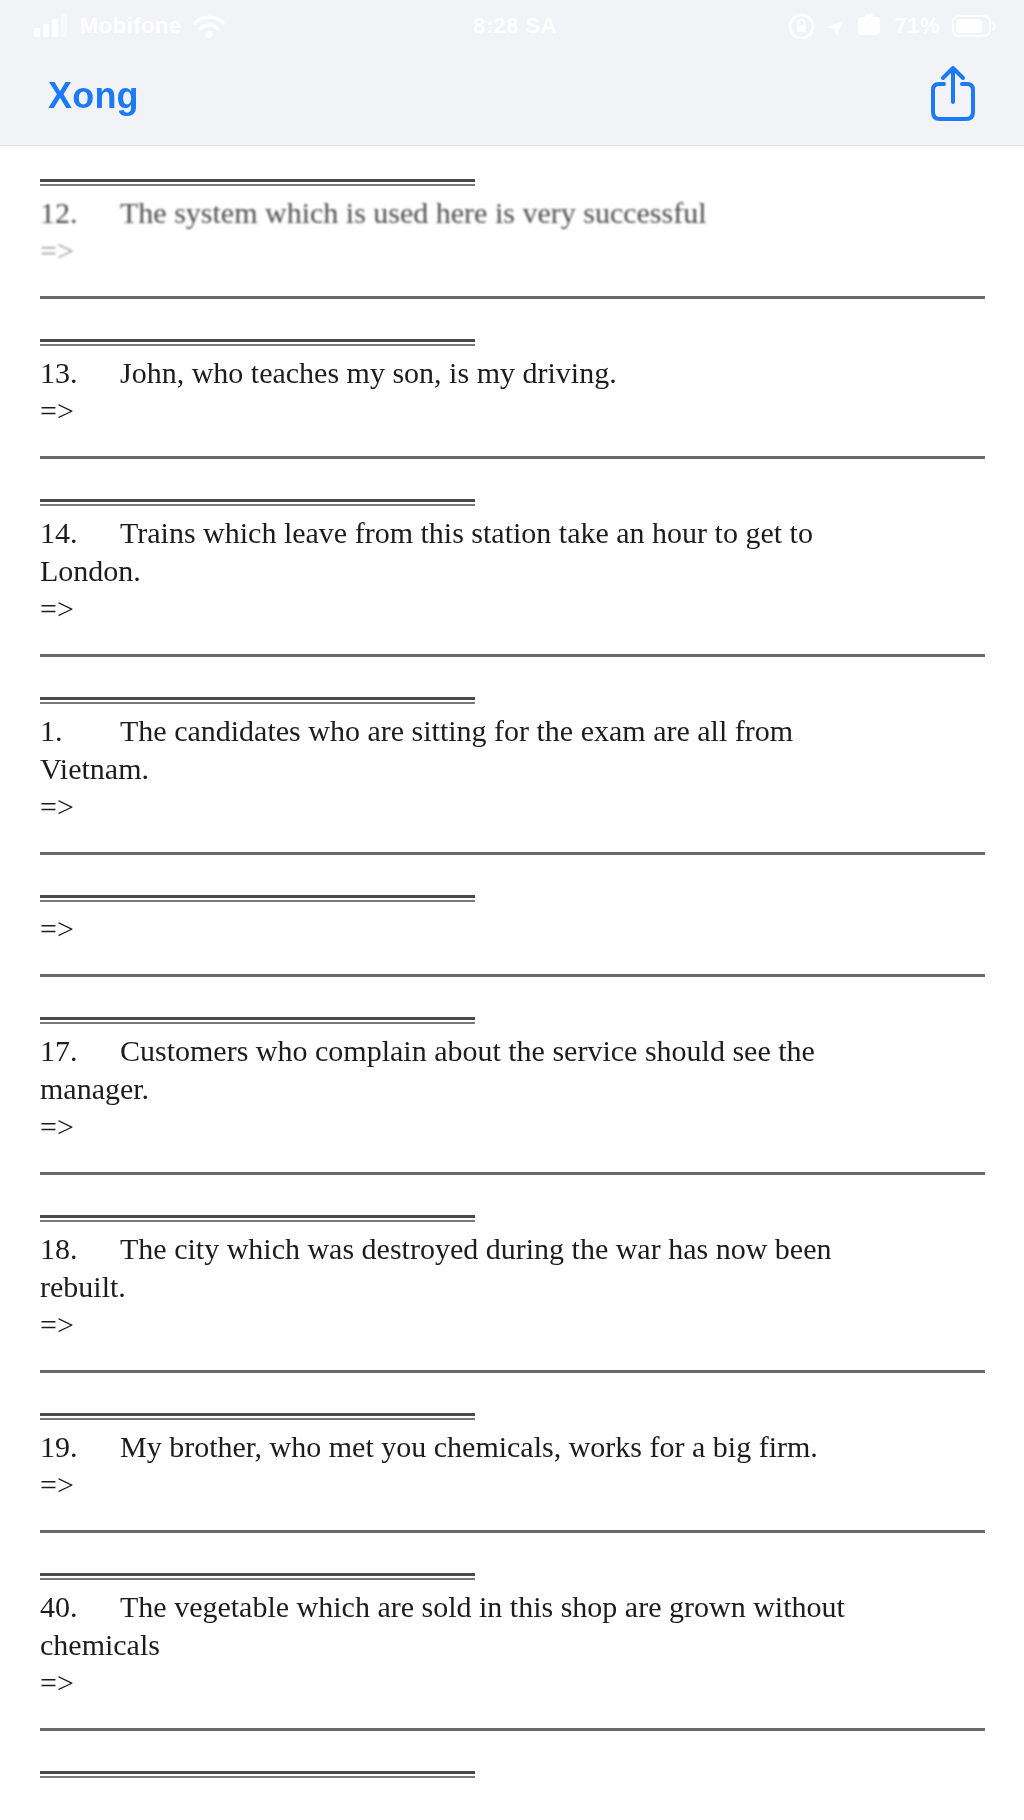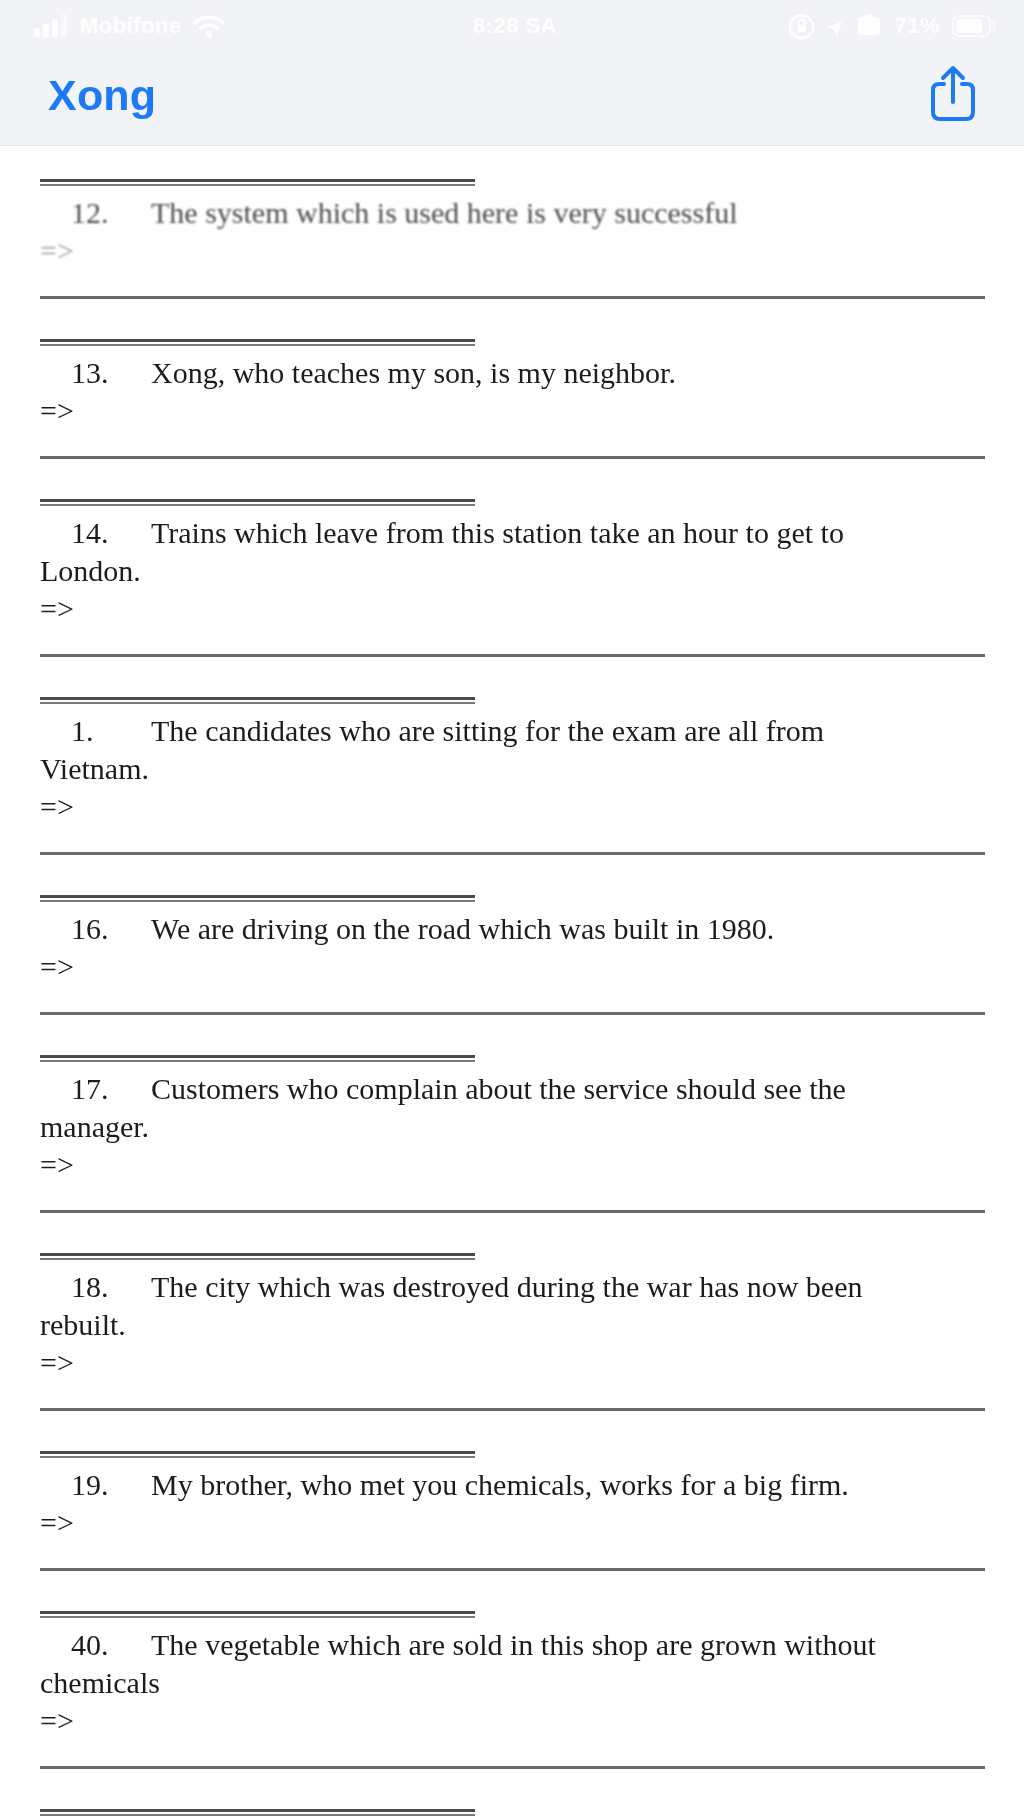--- a/index.html
+++ b/index.html
@@ -34,42 +34,42 @@
   
   .nav-header{
     height:100px;background:var(--chrome-bg);
     border-bottom:1px solid #e2e4e8;
     display:flex;align-items:center;justify-content:space-between;
     padding:0 40px 0 48px;
   }
   .done-btn{
     background:none;border:none;cursor:pointer;
     color:var(--accent);font-family:"Liberation Sans",sans-serif;
-    font-size:43px;font-weight:600;letter-spacing:.2px;
+    font-size:36px;font-weight:600;letter-spacing:.2px;
   }
   .share-btn{background:none;border:none;cursor:pointer;padding:4px;}
   
   .doc{
     background:var(--page-bg);
     padding:33px 44px 0 40px;
     font-family:"Liberation Serif","DejaVu Serif",serif;
     color:var(--ink);
   }
   .short-line{
     width:435px;height:7px;
     border-top:3px solid #4a4a4a;
     border-bottom:2px solid #787878;
     margin-bottom:8px;
   }
   .full-line{
     width:945px;height:3px;background:var(--line);
     margin-top:26px;margin-bottom:40px;opacity:.85;
   }
   .question{font-size:30px;line-height:38px;}
-  .num{display:inline-block;width:80px;margin-left:31px;}
+  .num{display:inline-block;width:80px;}
   .arrow{font-size:30px;line-height:38px;}
   .exercise.degraded .question{filter:blur(1.1px) contrast(.85);opacity:.85;}
   .exercise.degraded .arrow{filter:blur(1.3px);opacity:.45;}
 </style>
 </head>
 <body>
 
 <div class="screen">
 
   <div class="status-bar">
@@ -125,42 +125,41 @@
     <div id="exercise-list">
   <section class="exercise degraded">
     <div class="short-line"></div>
     <p class="question"><span class="num">12.</span><span class="sentence">The system which is used here is very successful</span></p>
     <p class="arrow">=&gt;</p>
     <div class="full-line"></div>
   </section>
 
   <section class="exercise">
     <div class="short-line"></div>
-    <p class="question"><span class="num">13.</span><span class="sentence">Xong, who teaches my son, is my neighbor.</span></p>
+    <p class="question"><span class="num">13.</span><span class="sentence">John, who teaches my son, is my driving.</span></p>
     <p class="arrow">=&gt;</p>
     <div class="full-line"></div>
   </section>
 
   <section class="exercise">
     <div class="short-line"></div>
     <p class="question"><span class="num">14.</span><span class="sentence">Trains which leave from this station take an hour to get to<br>London.</span></p>
     <p class="arrow">=&gt;</p>
     <div class="full-line"></div>
   </section>
 
   <section class="exercise">
     <div class="short-line"></div>
     <p class="question"><span class="num">1.</span><span class="sentence">The candidates who are sitting for the exam are all from<br>Vietnam.</span></p>
     <p class="arrow">=&gt;</p>
     <div class="full-line"></div>
   </section>
 
   <section class="exercise">
     <div class="short-line"></div>
-    <p class="question"><span class="num">16.</span><span class="sentence">We are driving on the road which was built in 1980.</span></p>
     <p class="arrow">=&gt;</p>
     <div class="full-line"></div>
   </section>
 
   <section class="exercise">
     <div class="short-line"></div>
     <p class="question"><span class="num">17.</span><span class="sentence">Customers who complain about the service should see the<br>manager.</span></p>
     <p class="arrow">=&gt;</p>
     <div class="full-line"></div>
   </section>

